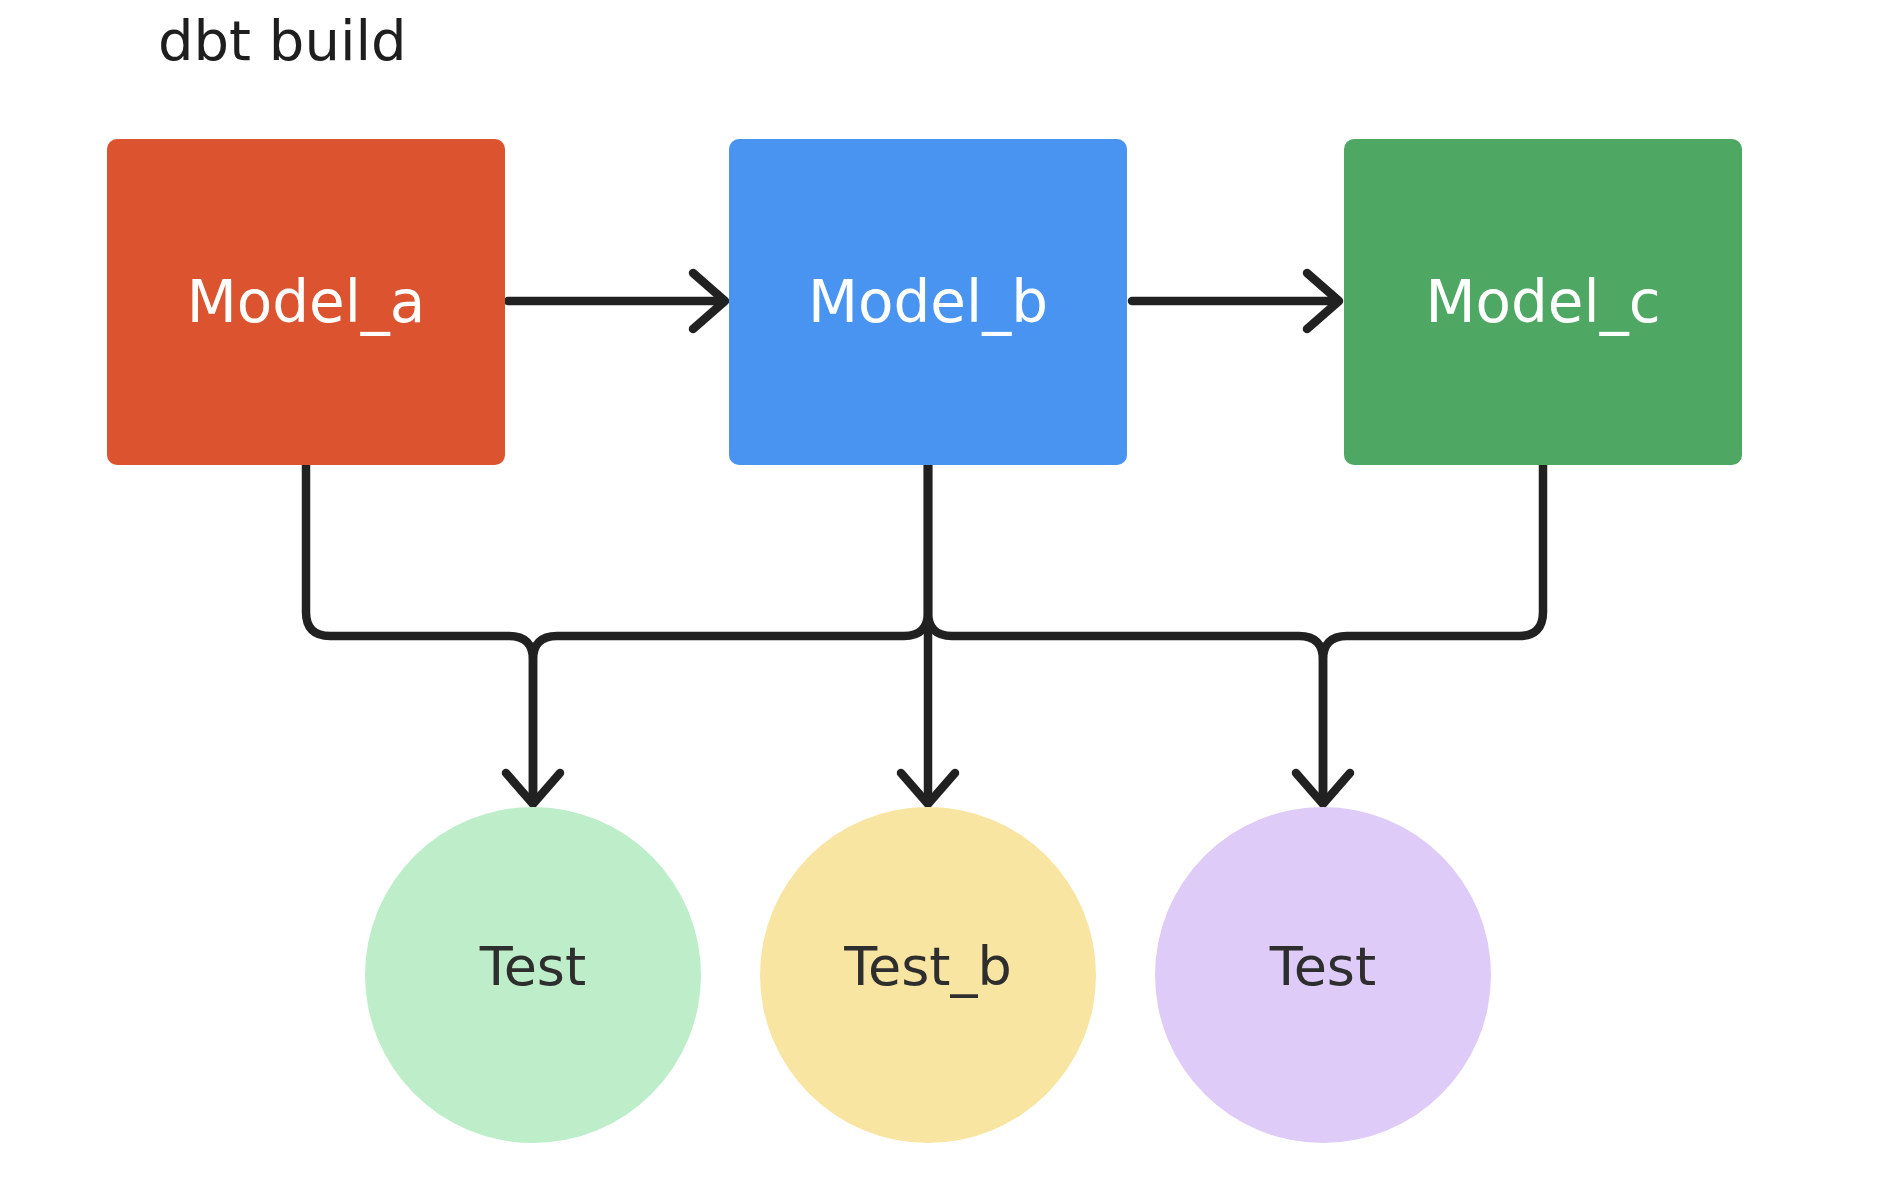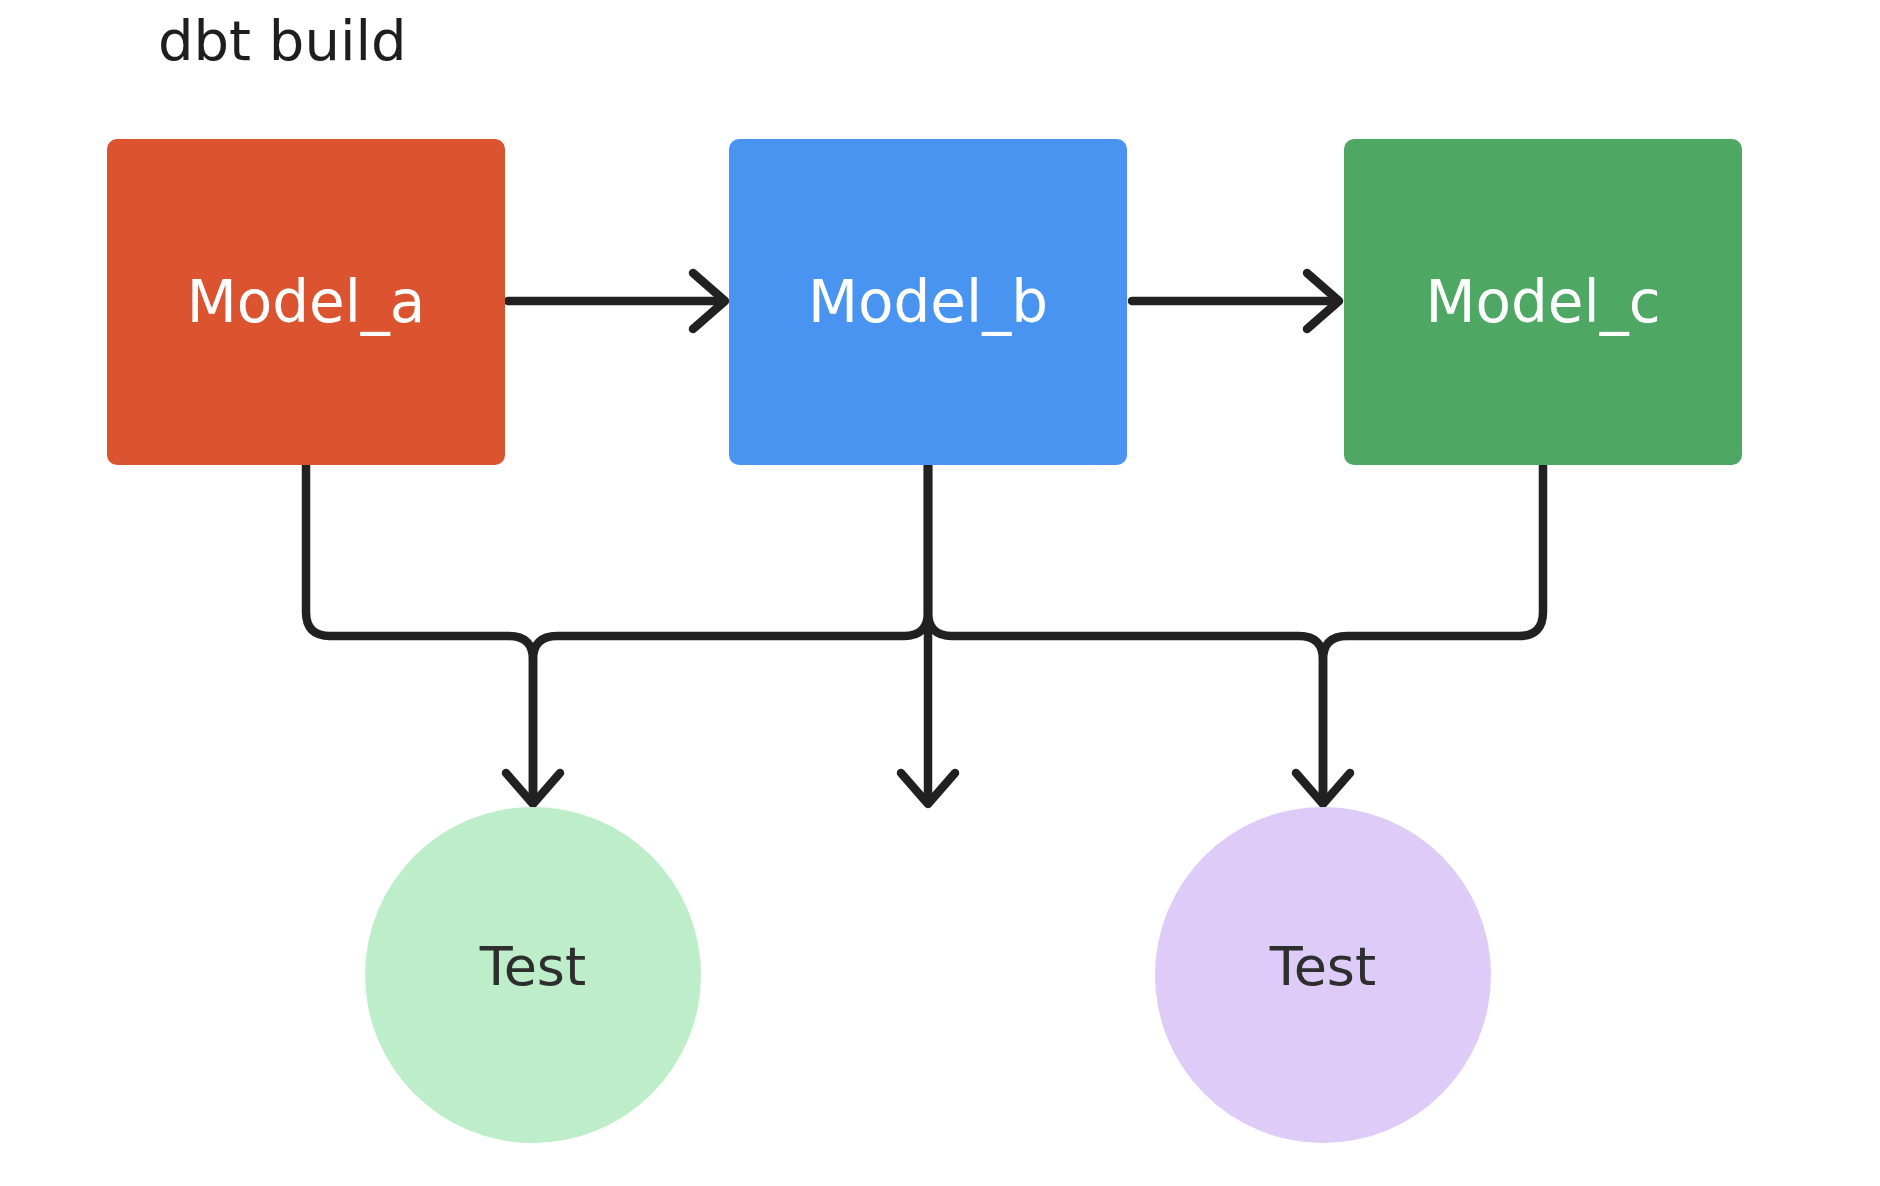--- a/index.html
+++ b/index.html
@@ -129,20 +129,26 @@
   <div class="node model-box model-c">
     <span>Model_c</span>
   </div>
 
   <div class="node test-circle test-ab">
     <span class="inner">
       <span class="line">Test</span>
     </span>
   </div>
 
+  <div class="node test-circle test-b">
+    <span class="inner">
+      <span class="line">Test_b</span>
+      <span class="line"></span>
+    </span>
+  </div>
 
   <div class="node test-circle test-bc">
     <span class="inner">
       <span class="line">Test</span>
     </span>
   </div>
 
 </div>
 
 </body></html>

